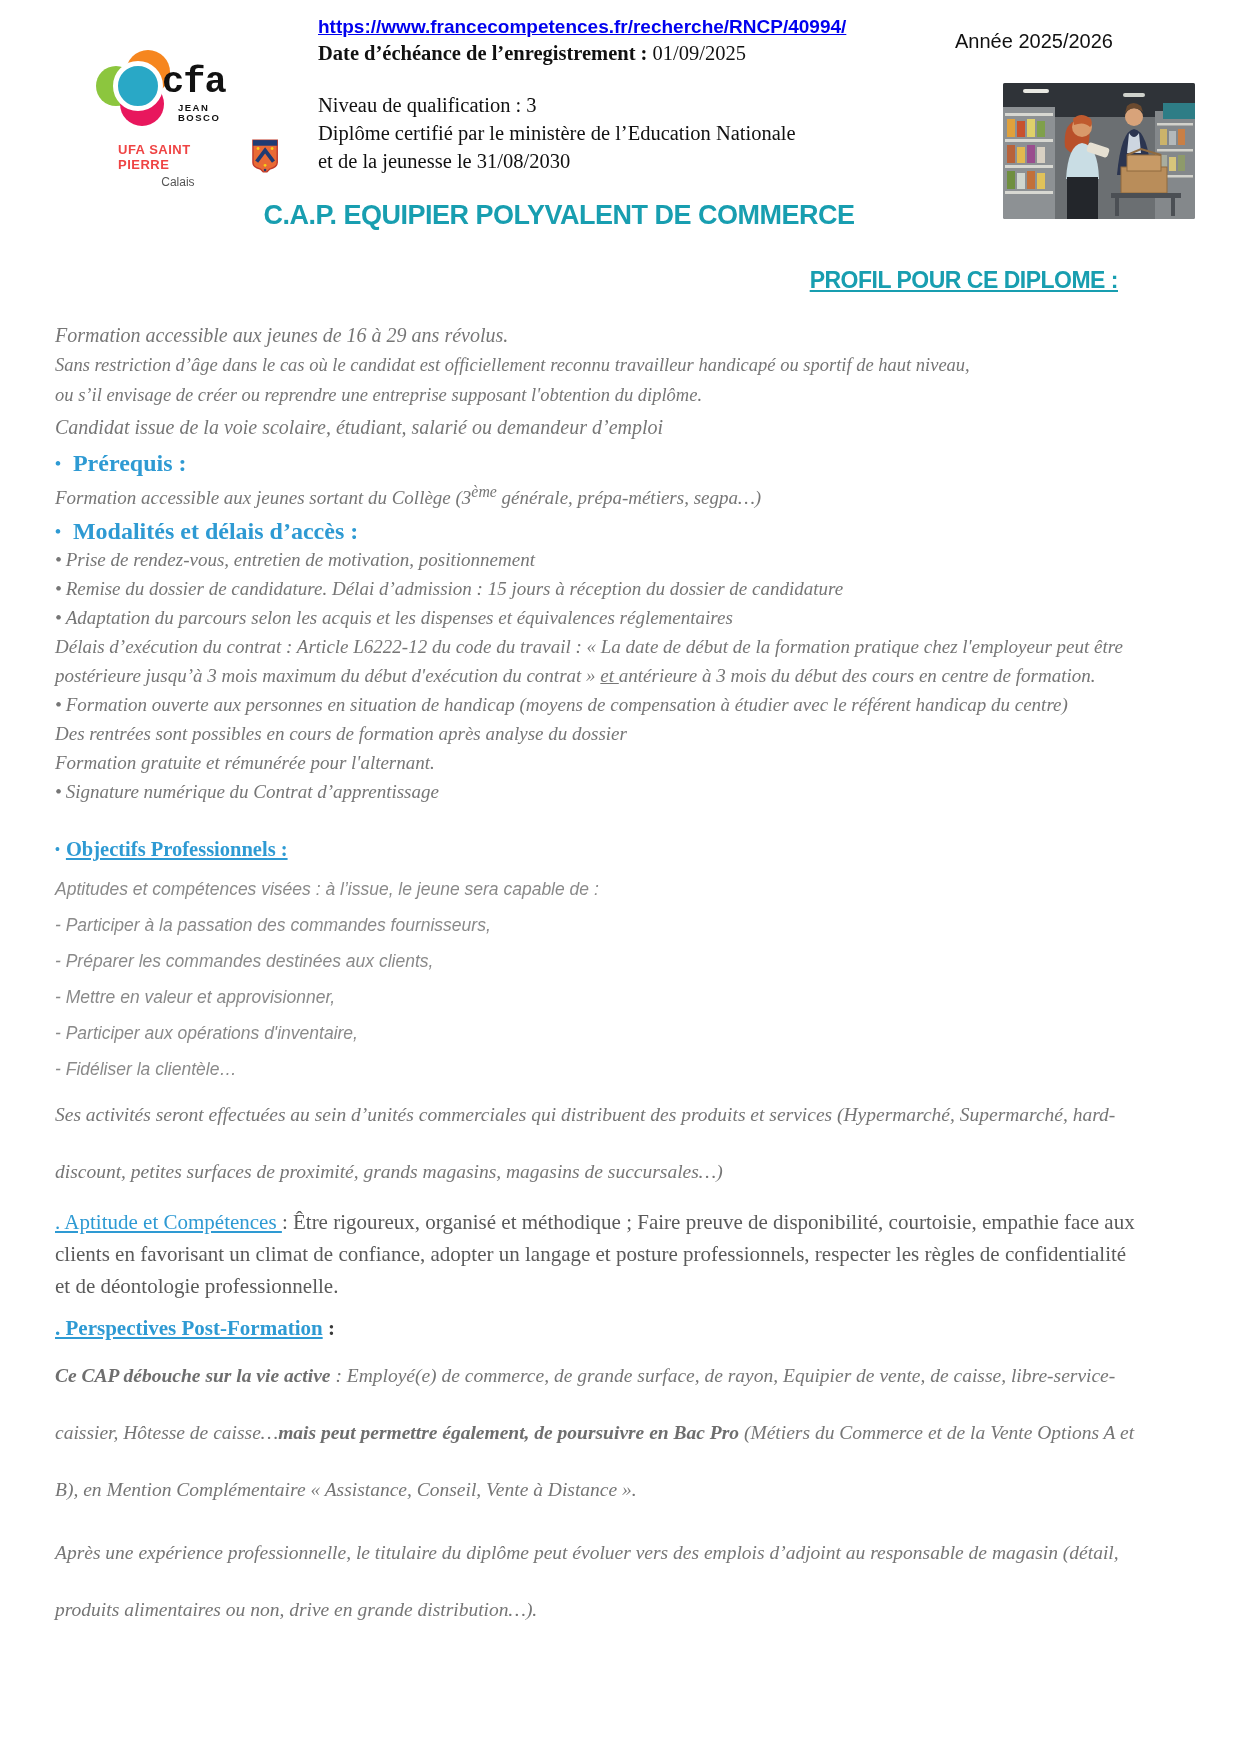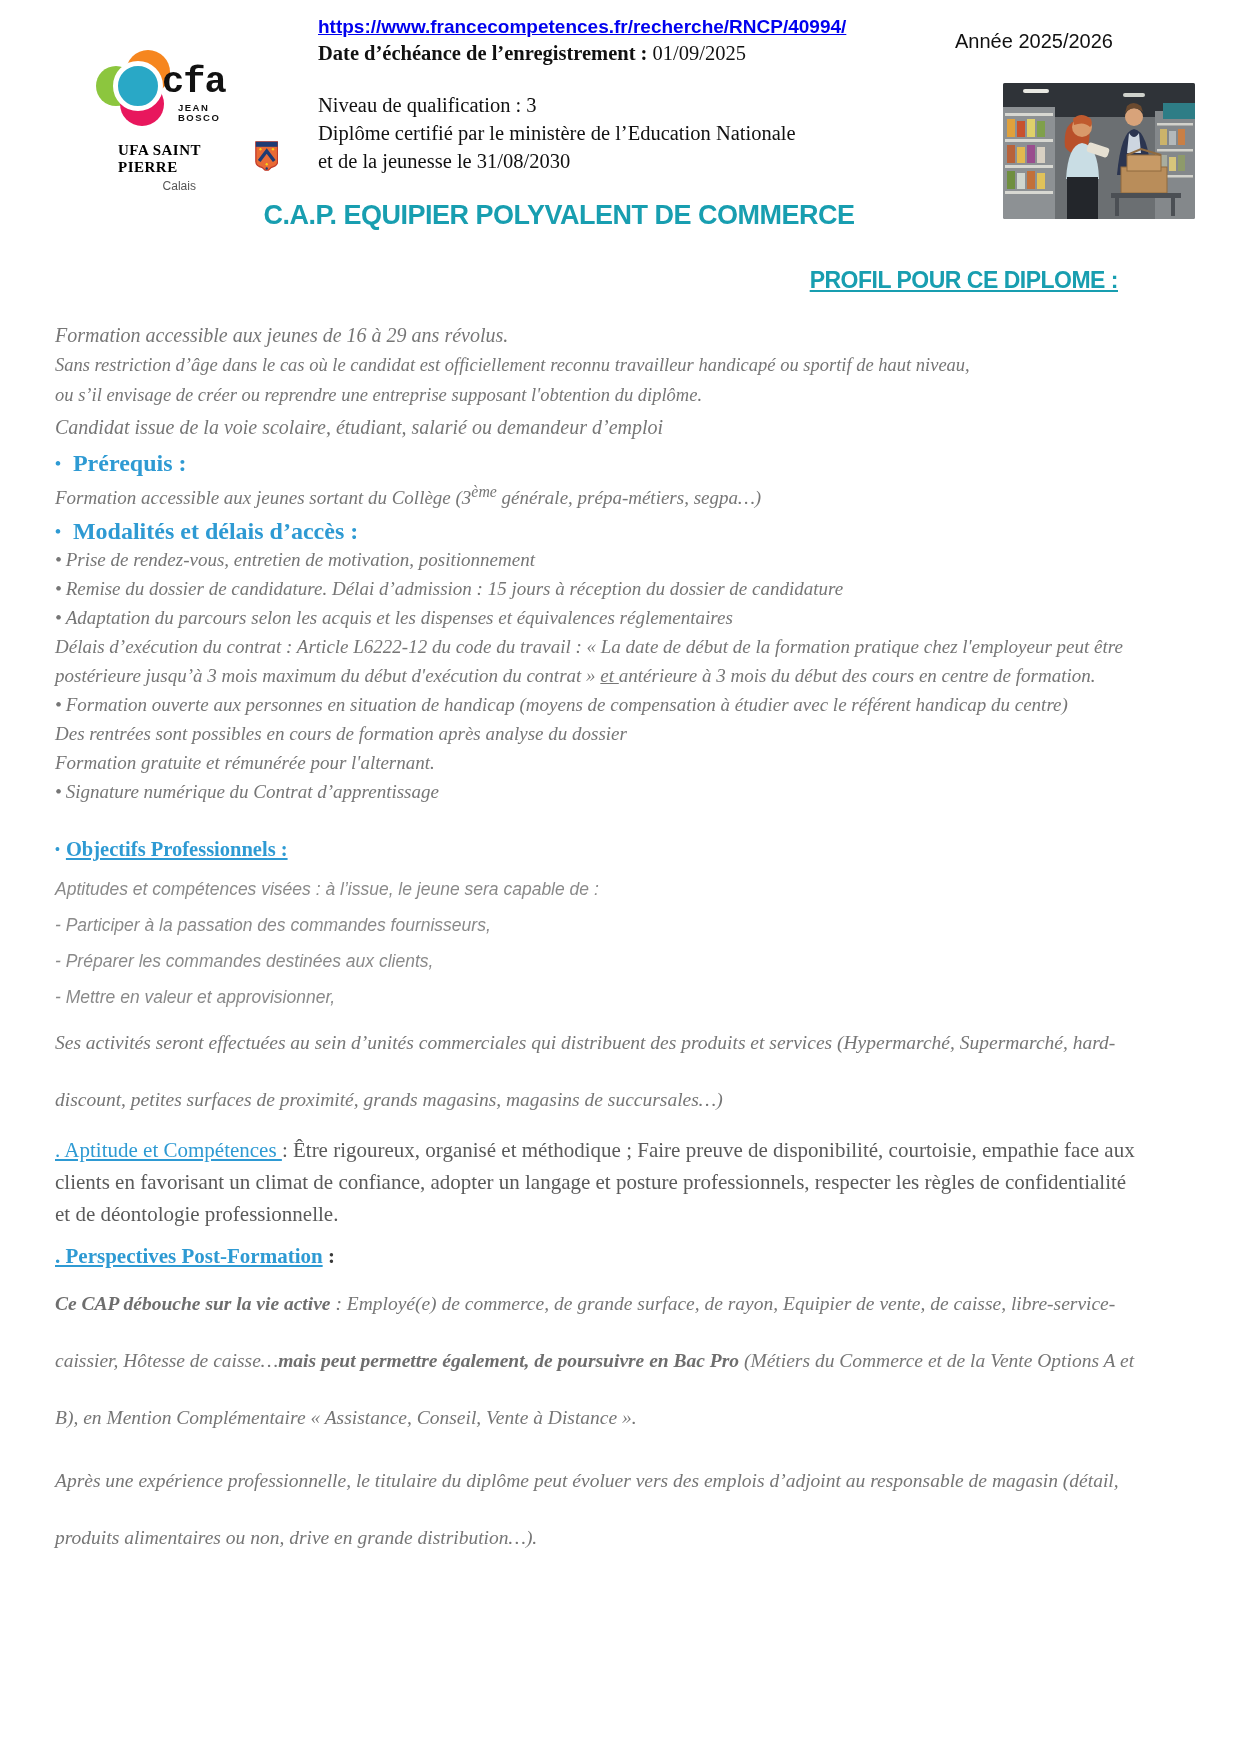--- a/index.html
+++ b/index.html
@@ -12,21 +12,21 @@
   .c{position:absolute;border-radius:50%;}
   .c.g{left:0;top:16px;width:40px;height:40px;background:#8CC63E;}
   .c.o{left:30px;top:0;width:44px;height:44px;background:#F6861F;}
   .c.p{left:24px;top:32px;width:44px;height:44px;background:#E8175D;}
   .c.t{left:17px;top:11px;width:40px;height:40px;background:#29A8C6;border:5px solid #fff;}
   .logo-text{position:absolute;left:66px;top:14px;line-height:1;}
   .cfa{font-family:Liberation Mono, monospace;font-weight:bold;font-size:37px;color:#111;letter-spacing:-1px;}
   .jb{display:block;font-family:"Liberation Sans",sans-serif;font-weight:bold;font-size:9.5px;
       color:#111;letter-spacing:1.5px;margin:2px 0 0 16px;}
   .ufa-row{display:flex;align-items:flex-start;margin-top:14px;margin-left:30px;gap:14px;}
-  .ufa{font-family:Liberation Serif, serif;font-weight:bold;font-size:15px;color:#000000;letter-spacing:.5px;}
+  .ufa{font-family:Liberation Sans, sans-serif;font-weight:bold;font-size:13px;color:#ef4444;letter-spacing:.5px;}
   .calais{font-family:"Liberation Sans",sans-serif;font-size:12px;color:#555;text-align:center;margin-top:3px;}
   .crest{margin-top:-4px;}
 
   .head-center{position:absolute;left:318px;top:16px;width:620px;}
   a.url{display:inline-block;color:#0101EE;font-family:"Liberation Sans",sans-serif;
         font-weight:bold;font-size:19px;text-decoration:underline;margin-bottom:4px;}
   .date-line{font-size:20.5px;color:#111;}
   .date-line .b{font-weight:bold;}
   .qual{margin-top:26px;font-size:20.5px;line-height:28px;color:#111;}
 
@@ -198,20 +198,22 @@
       <p class="bl"><span class="lb">•</span><span>Formation ouverte aux personnes en situation de handicap (moyens de compensation à étudier avec le référent handicap du centre)</span></p>
       <p class="bl">Des rentrées sont possibles en cours de formation après analyse du dossier</p>
       <p class="bl">Formation gratuite et rémunérée pour l'alternant.</p>
       <p class="bl"><span class="lb">•</span><span>Signature numérique du Contrat d’apprentissage</span></p>
 
       <h4 class="h-blue obj-h"><span class="dot">•</span><span class="lbl">Objectifs Professionnels :</span></h4>
       <p class="sans-it">Aptitudes et compétences visées : à l’issue, le jeune sera capable de :</p>
       <p class="obj-item">- Participer à la passation des commandes fournisseurs,</p>
       <p class="obj-item">- Préparer les commandes destinées aux clients,</p>
       <p class="obj-item">- Mettre en valeur et approvisionner,</p>
+      <p class="obj-item">- Participer aux opérations d'inventaire,</p>
+      <p class="obj-item">- Fidéliser la clientèle…</p>
       <p class="dbl">Ses activités seront effectuées au sein d’unités commerciales qui distribuent des produits et services (Hypermarché, Supermarché, hard-discount, petites surfaces de proximité, grands magasins, magasins de succursales…)</p>
 
       <p class="apt"><span class="lbl">. Aptitude et Compétences </span><span>: </span><span>Être rigoureux, organisé et méthodique ; Faire preuve de disponibilité, courtoisie, empathie face aux clients en favorisant un climat de confiance, adopter un langage et posture professionnels, respecter les règles de confidentialité et de déontologie professionnelle.</span></p>
 
       <h4 class="h-blue persp-h"><span class="lbl">. Perspectives Post-Formation</span><span class="colon"> :</span></h4>
       <p class="dbl"><span class="bi">Ce CAP débouche sur la vie active</span><span> : Employé(e) de commerce, de grande surface, de rayon, Equipier de vente, de caisse, libre-service-caissier, Hôtesse de caisse…</span><span class="bi">mais peut permettre également, de poursuivre en Bac Pro</span><span> (Métiers du Commerce et de la Vente Options A et B), en Mention Complémentaire « Assistance, Conseil, Vente à Distance ».</span></p>
       <p class="dbl">Après une expérience professionnelle, le titulaire du diplôme peut évoluer vers des emplois d’adjoint au responsable de magasin (détail, produits alimentaires ou non, drive en grande distribution…).</p>
 
     </div>
   </main>

